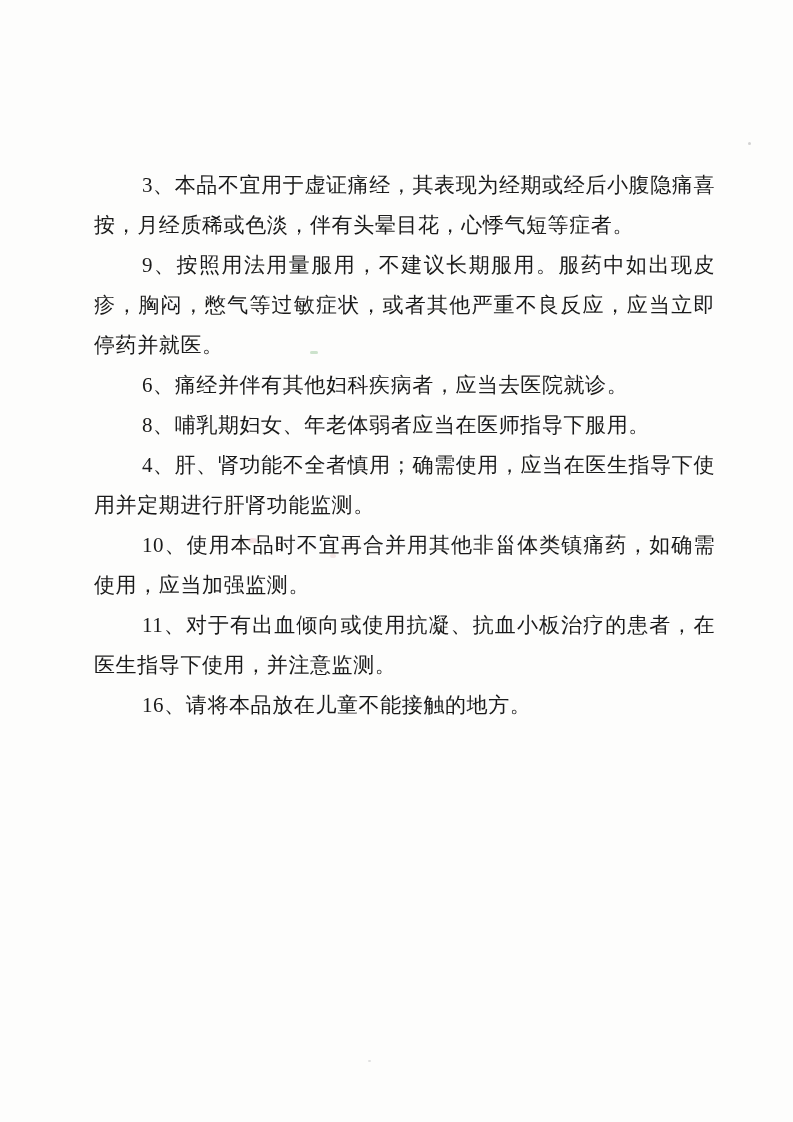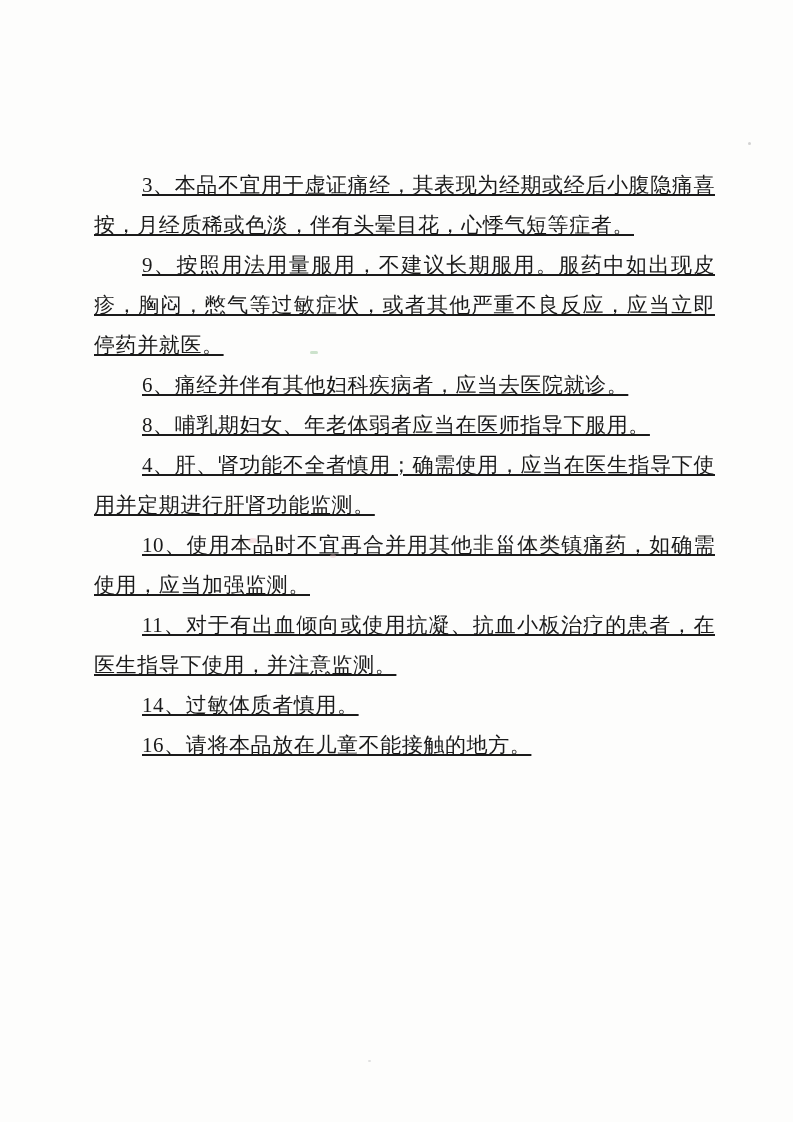--- a/index.html
+++ b/index.html
@@ -19,21 +19,20 @@
     position: absolute;
     left: 94px;
     top: 165px;
     width: 621px;
     color: #1a1a1a;
     font-size: 21px;
     line-height: 40px;
     letter-spacing: 0.6px;
     text-align: justify;
     text-justify: inter-character;
-    text-decoration: underline;
   }
   .content p {
     margin: 0;
     padding: 0;
     text-indent: 48px;
   }
   
   .speck {
     position: absolute;
     border-radius: 50%;
@@ -50,21 +49,20 @@
 
 <div class="page">
   <div class="content">
     <p>3、本品不宜用于虚证痛经，其表现为经期或经后小腹隐痛喜按，月经质稀或色淡，伴有头晕目花，心悸气短等症者。</p>
     <p>9、按照用法用量服用，不建议长期服用。服药中如出现皮疹，胸闷，憋气等过敏症状，或者其他严重不良反应，应当立即停药并就医。</p>
     <p>6、痛经并伴有其他妇科疾病者，应当去医院就诊。</p>
     <p>8、哺乳期妇女、年老体弱者应当在医师指导下服用。</p>
     <p>4、肝、肾功能不全者慎用；确需使用，应当在医生指导下使用并定期进行肝肾功能监测。</p>
     <p>10、使用本品时不宜再合并用其他非甾体类镇痛药，如确需使用，应当加强监测。</p>
     <p>11、对于有出血倾向或使用抗凝、抗血小板治疗的患者，在医生指导下使用，并注意监测。</p>
-    <p>14、过敏体质者慎用。</p>
     <p>16、请将本品放在儿童不能接触的地方。</p>
   </div>
   <div class="speck speck-pink-1"></div>
   <div class="speck speck-pink-2"></div>
   <div class="speck speck-green"></div>
   <div class="speck speck-gray-1"></div>
   <div class="speck speck-gray-2"></div>
 </div>
 
 </body></html>

